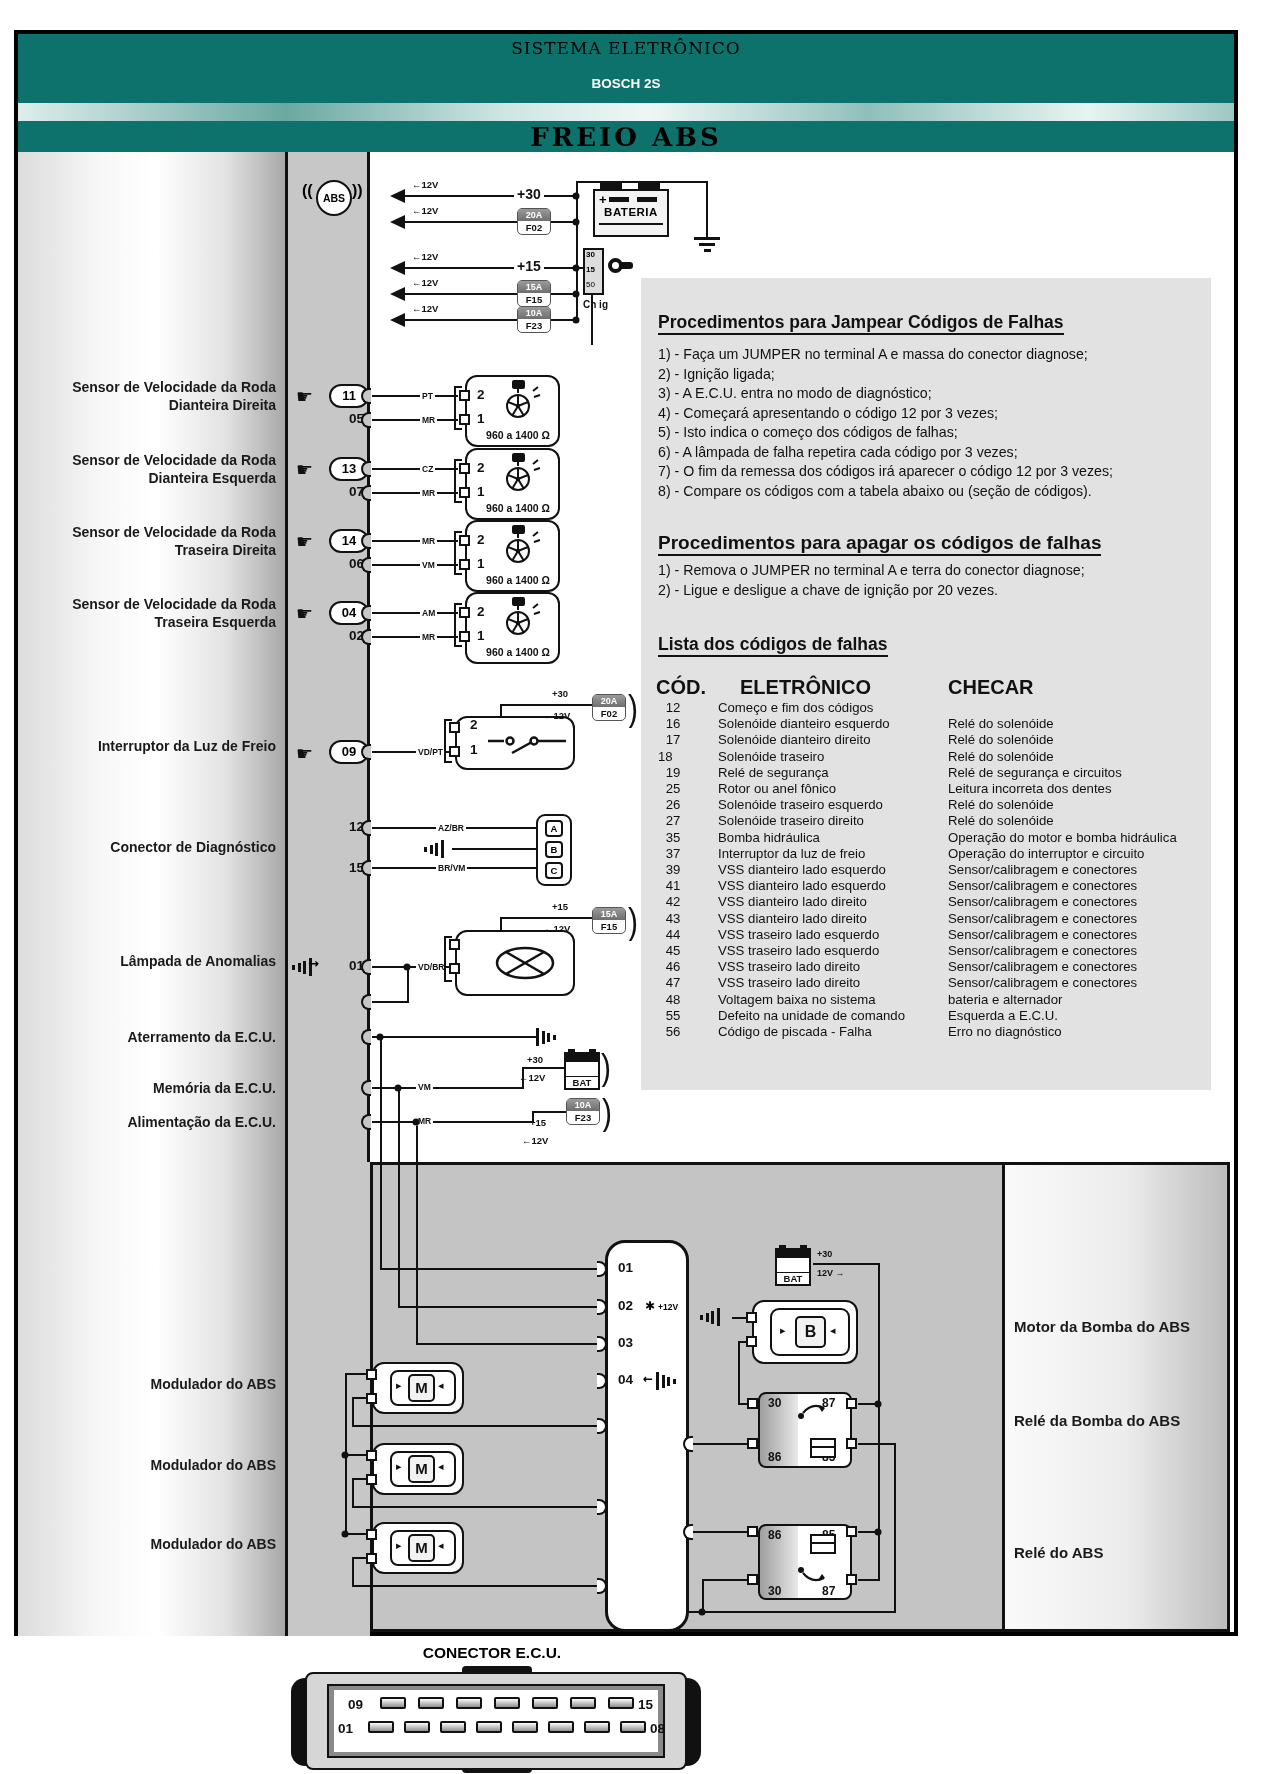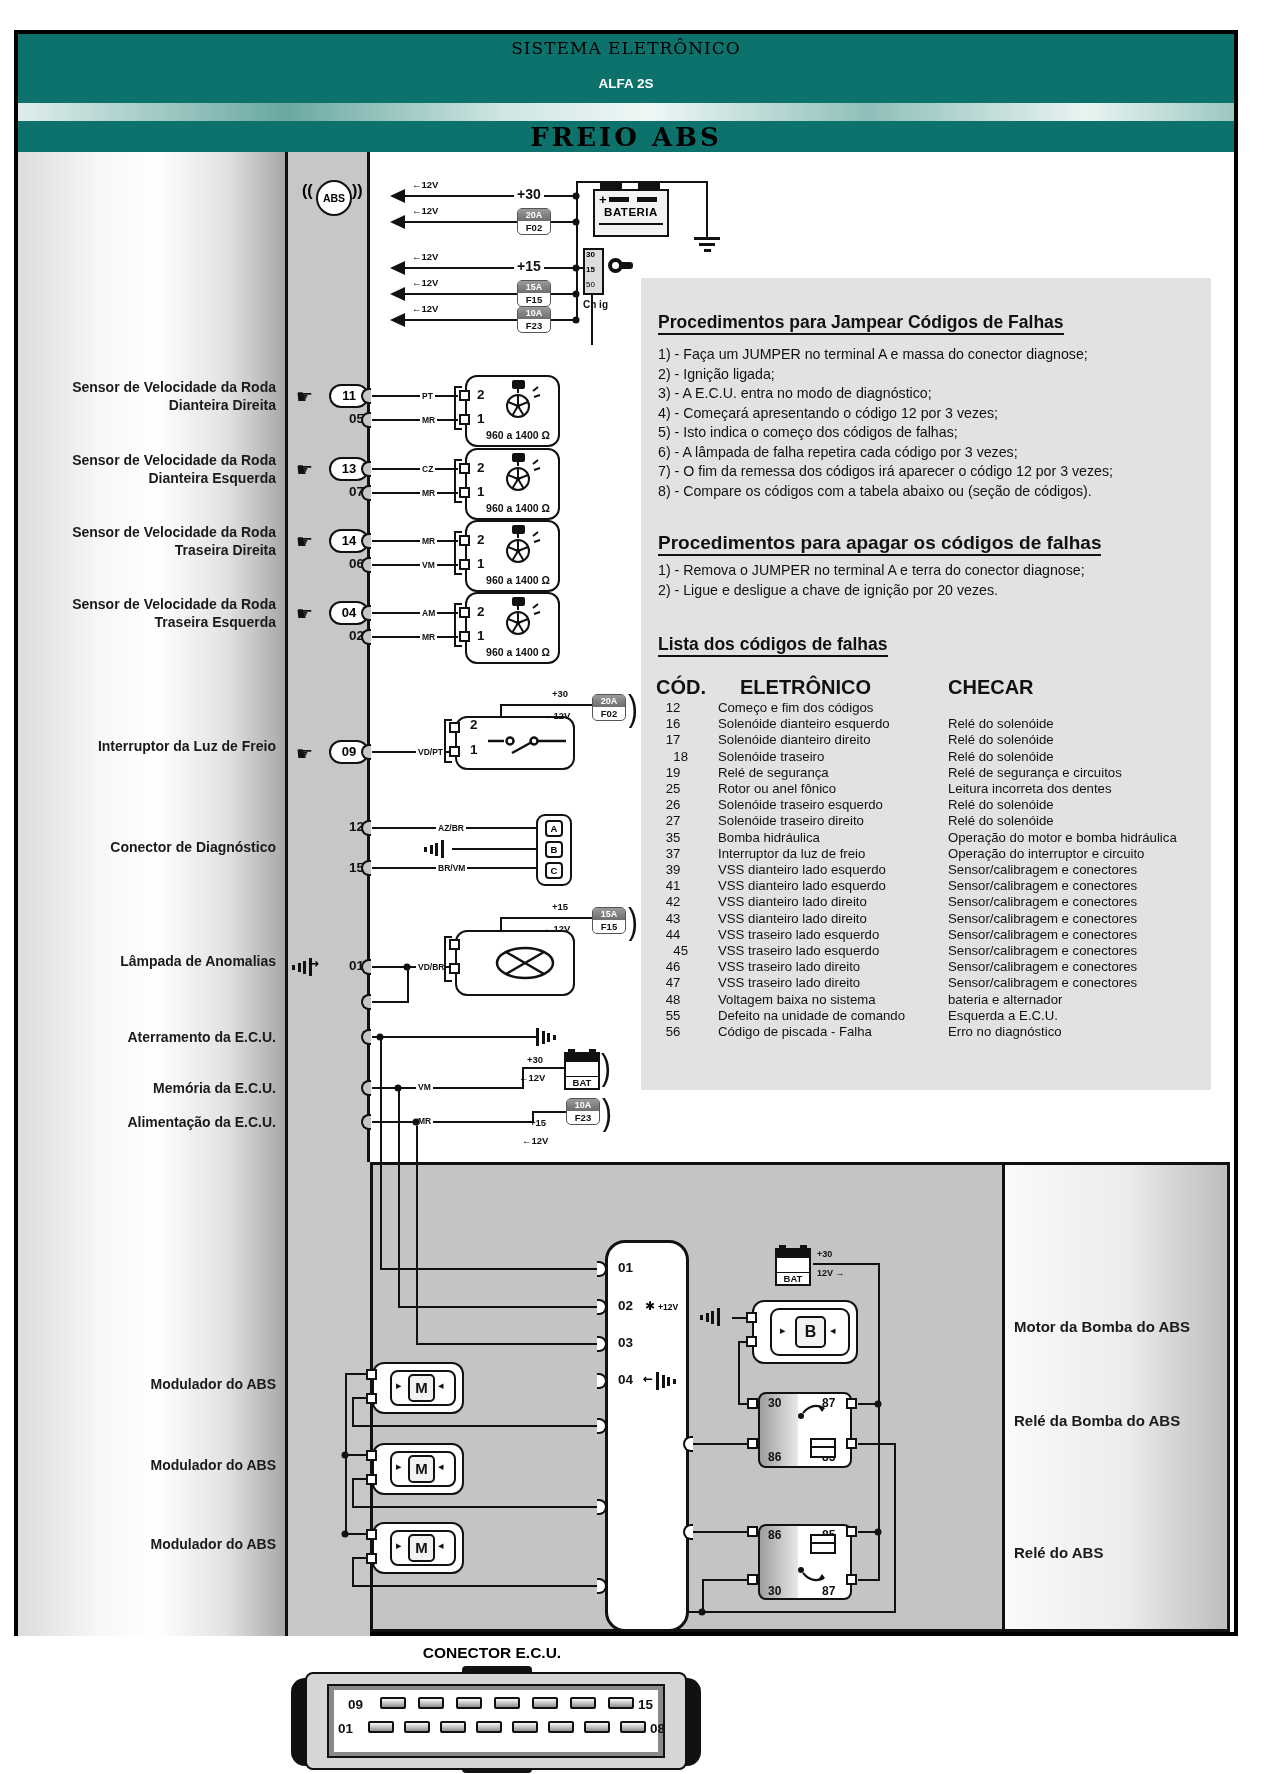--- a/index.html
+++ b/index.html
@@ -70,21 +70,21 @@
   .cpin{position:absolute;height:12px;border:2px solid #111;border-radius:2px;background:linear-gradient(180deg,#fbfbfb,#8f8f8f);z-index:7}
 </style>
 </head>
 <body>
 
 <div class="page">
 
   <div class="frame"></div>
   <div class="abs teal" style="left:18px;top:34px;width:1216px;height:69px"></div>
   <div class="abs hdr-serif" style="left:18px;top:38px;width:1216px;text-align:center;font-size:17px;letter-spacing:1px">SISTEMA ELETRÔNICO</div>
-  <div class="abs" style="left:18px;top:76px;width:1216px;text-align:center;font-weight:bold;font-size:13.5px;color:#fff;z-index:2">ALFA 2S</div>
+  <div class="abs" style="left:18px;top:76px;width:1216px;text-align:center;font-weight:bold;font-size:13.5px;color:#fff;z-index:2">BOSCH 2S</div>
   <div class="abs band" style="left:18px;top:103px;width:1216px;height:18px"></div>
   <div class="abs teal" style="left:18px;top:121px;width:1216px;height:31px"></div>
   <div class="abs hdr-serif" style="left:18px;top:122px;width:1216px;text-align:center;font-size:26px;font-weight:bold;letter-spacing:3px">FREIO ABS</div>
 
   <div class="abs lpanel" style="left:18px;top:152px;width:267px;height:1484px"></div>
   <div class="abs strip" style="left:285px;top:152px;width:85px;height:1010px"></div>
   <div class="abs striplow" style="left:285px;top:1162px;width:85px;height:474px"></div>
   <div class="abs tpanel" style="left:641px;top:278px;width:570px;height:812px;z-index:2"></div>
   <div class="abs hydbox" style="left:370px;top:1162px;width:860px;height:470px"></div>
   <div class="abs rpanel" style="left:1002px;top:1165px;width:224px;height:464px"></div>
@@ -575,21 +575,21 @@
       <div class="step" style="left: 658px; top: 582px;">2) - Ligue e desligue a chave de ignição por 20 vezes.</div>
       <div class="crow" style="left: 658px; top: 700px; width: 30px; text-align: center;">12</div>
       <div class="crow" style="left: 718px; top: 700px;">Começo e fim dos códigos</div>
       <div class="crow" style="left: 948px; top: 700px;"></div>
       <div class="crow" style="left: 658px; top: 716.2px; width: 30px; text-align: center;">16</div>
       <div class="crow" style="left: 718px; top: 716.2px;">Solenóide dianteiro esquerdo</div>
       <div class="crow" style="left: 948px; top: 716.2px;">Relé do solenóide</div>
       <div class="crow" style="left: 658px; top: 732.4px; width: 30px; text-align: center;">17</div>
       <div class="crow" style="left: 718px; top: 732.4px;">Solenóide dianteiro direito</div>
       <div class="crow" style="left: 948px; top: 732.4px;">Relé do solenóide</div>
-      <div class="crow" style="left: 658px; top: 748.6px; width: 30px; text-align: right;">18</div>
+      <div class="crow" style="left: 658px; top: 748.6px; width: 30px; text-align: left;">18</div>
       <div class="crow" style="left: 718px; top: 748.6px;">Solenóide traseiro</div>
       <div class="crow" style="left: 948px; top: 748.6px;">Relé do solenóide</div>
       <div class="crow" style="left: 658px; top: 764.8px; width: 30px; text-align: center;">19</div>
       <div class="crow" style="left: 718px; top: 764.8px;">Relé de segurança</div>
       <div class="crow" style="left: 948px; top: 764.8px;">Relé de segurança e circuitos</div>
       <div class="crow" style="left: 658px; top: 781px; width: 30px; text-align: center;">25</div>
       <div class="crow" style="left: 718px; top: 781px;">Rotor ou anel fônico</div>
       <div class="crow" style="left: 948px; top: 781px;">Leitura incorreta dos dentes</div>
       <div class="crow" style="left: 658px; top: 797.2px; width: 30px; text-align: center;">26</div>
       <div class="crow" style="left: 718px; top: 797.2px;">Solenóide traseiro esquerdo</div>
@@ -611,21 +611,21 @@
       <div class="crow" style="left: 948px; top: 878.2px;">Sensor/calibragem e conectores</div>
       <div class="crow" style="left: 658px; top: 894.4px; width: 30px; text-align: center;">42</div>
       <div class="crow" style="left: 718px; top: 894.4px;">VSS dianteiro lado direito</div>
       <div class="crow" style="left: 948px; top: 894.4px;">Sensor/calibragem e conectores</div>
       <div class="crow" style="left: 658px; top: 910.6px; width: 30px; text-align: center;">43</div>
       <div class="crow" style="left: 718px; top: 910.6px;">VSS dianteiro lado direito</div>
       <div class="crow" style="left: 948px; top: 910.6px;">Sensor/calibragem e conectores</div>
       <div class="crow" style="left: 658px; top: 926.8px; width: 30px; text-align: center;">44</div>
       <div class="crow" style="left: 718px; top: 926.8px;">VSS traseiro lado esquerdo</div>
       <div class="crow" style="left: 948px; top: 926.8px;">Sensor/calibragem e conectores</div>
-      <div class="crow" style="left: 658px; top: 943px; width: 30px; text-align: right;">45</div>
+      <div class="crow" style="left: 658px; top: 943px; width: 30px; text-align: center;">45</div>
       <div class="crow" style="left: 718px; top: 943px;">VSS traseiro lado esquerdo</div>
       <div class="crow" style="left: 948px; top: 943px;">Sensor/calibragem e conectores</div>
       <div class="crow" style="left: 658px; top: 959.2px; width: 30px; text-align: center;">46</div>
       <div class="crow" style="left: 718px; top: 959.2px;">VSS traseiro lado direito</div>
       <div class="crow" style="left: 948px; top: 959.2px;">Sensor/calibragem e conectores</div>
       <div class="crow" style="left: 658px; top: 975.4px; width: 30px; text-align: center;">47</div>
       <div class="crow" style="left: 718px; top: 975.4px;">VSS traseiro lado direito</div>
       <div class="crow" style="left: 948px; top: 975.4px;">Sensor/calibragem e conectores</div>
       <div class="crow" style="left: 658px; top: 991.6px; width: 30px; text-align: center;">48</div>
       <div class="crow" style="left: 718px; top: 991.6px;">Voltagem baixa no sistema</div>

